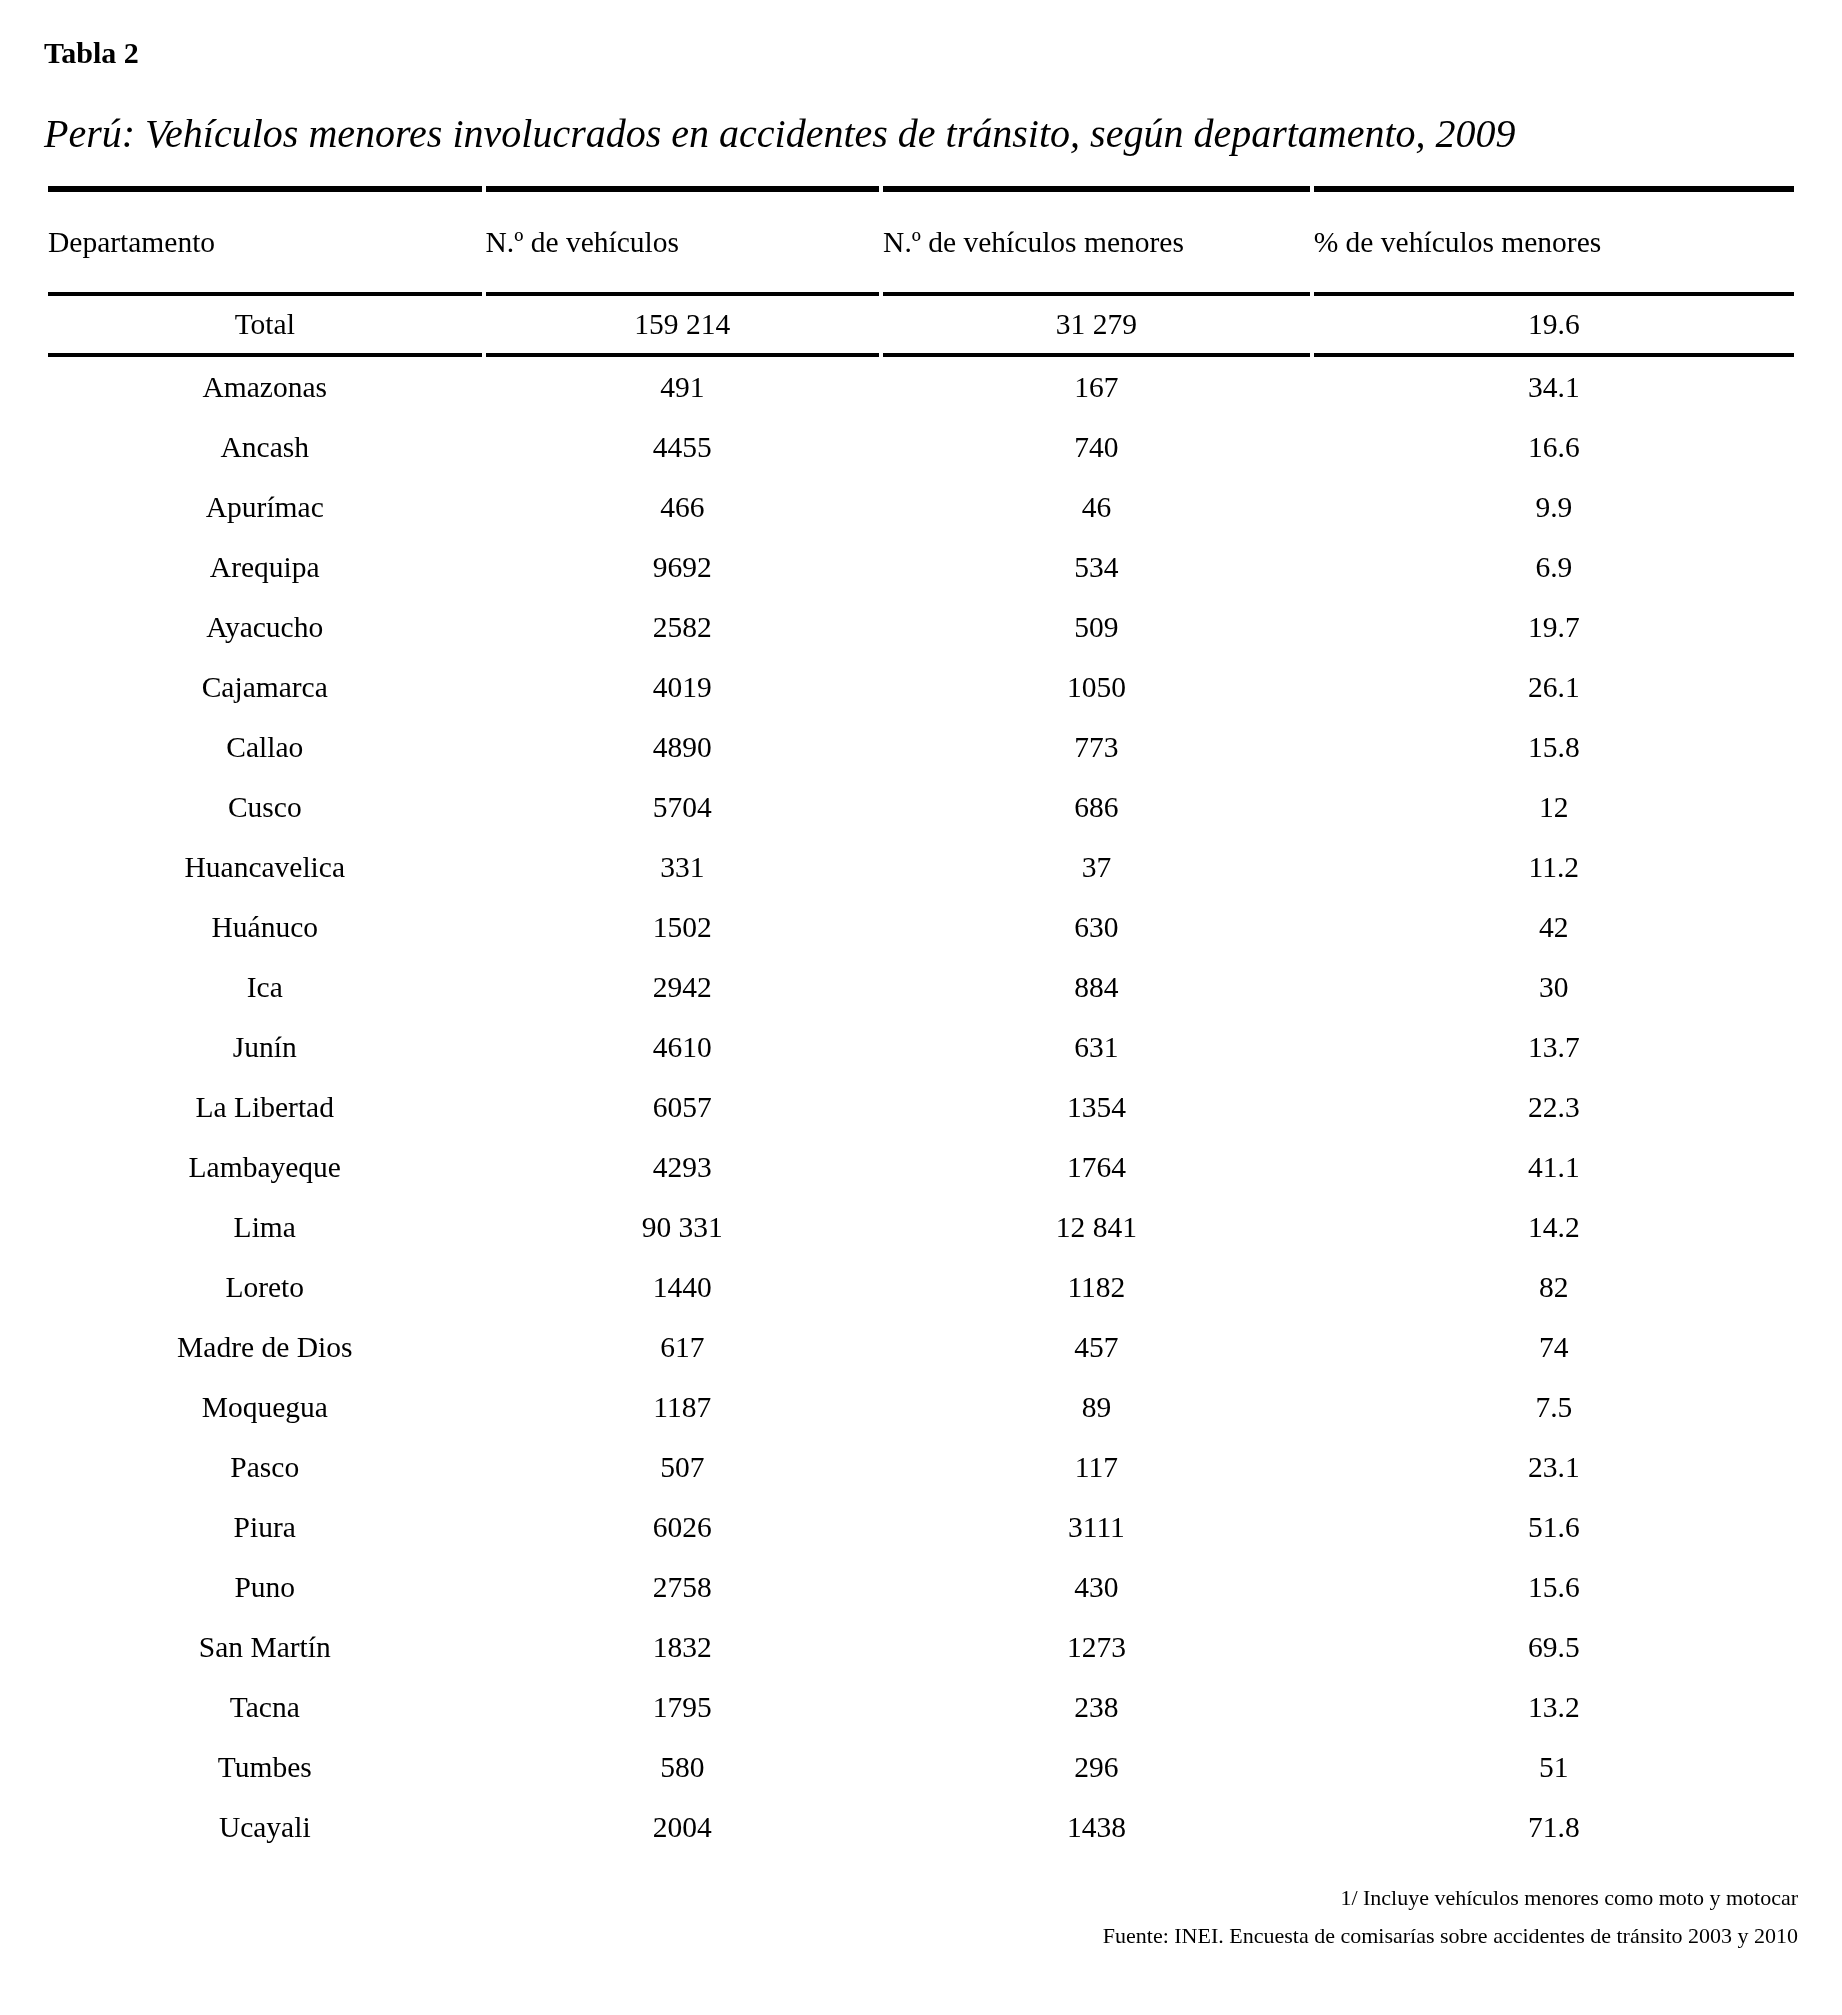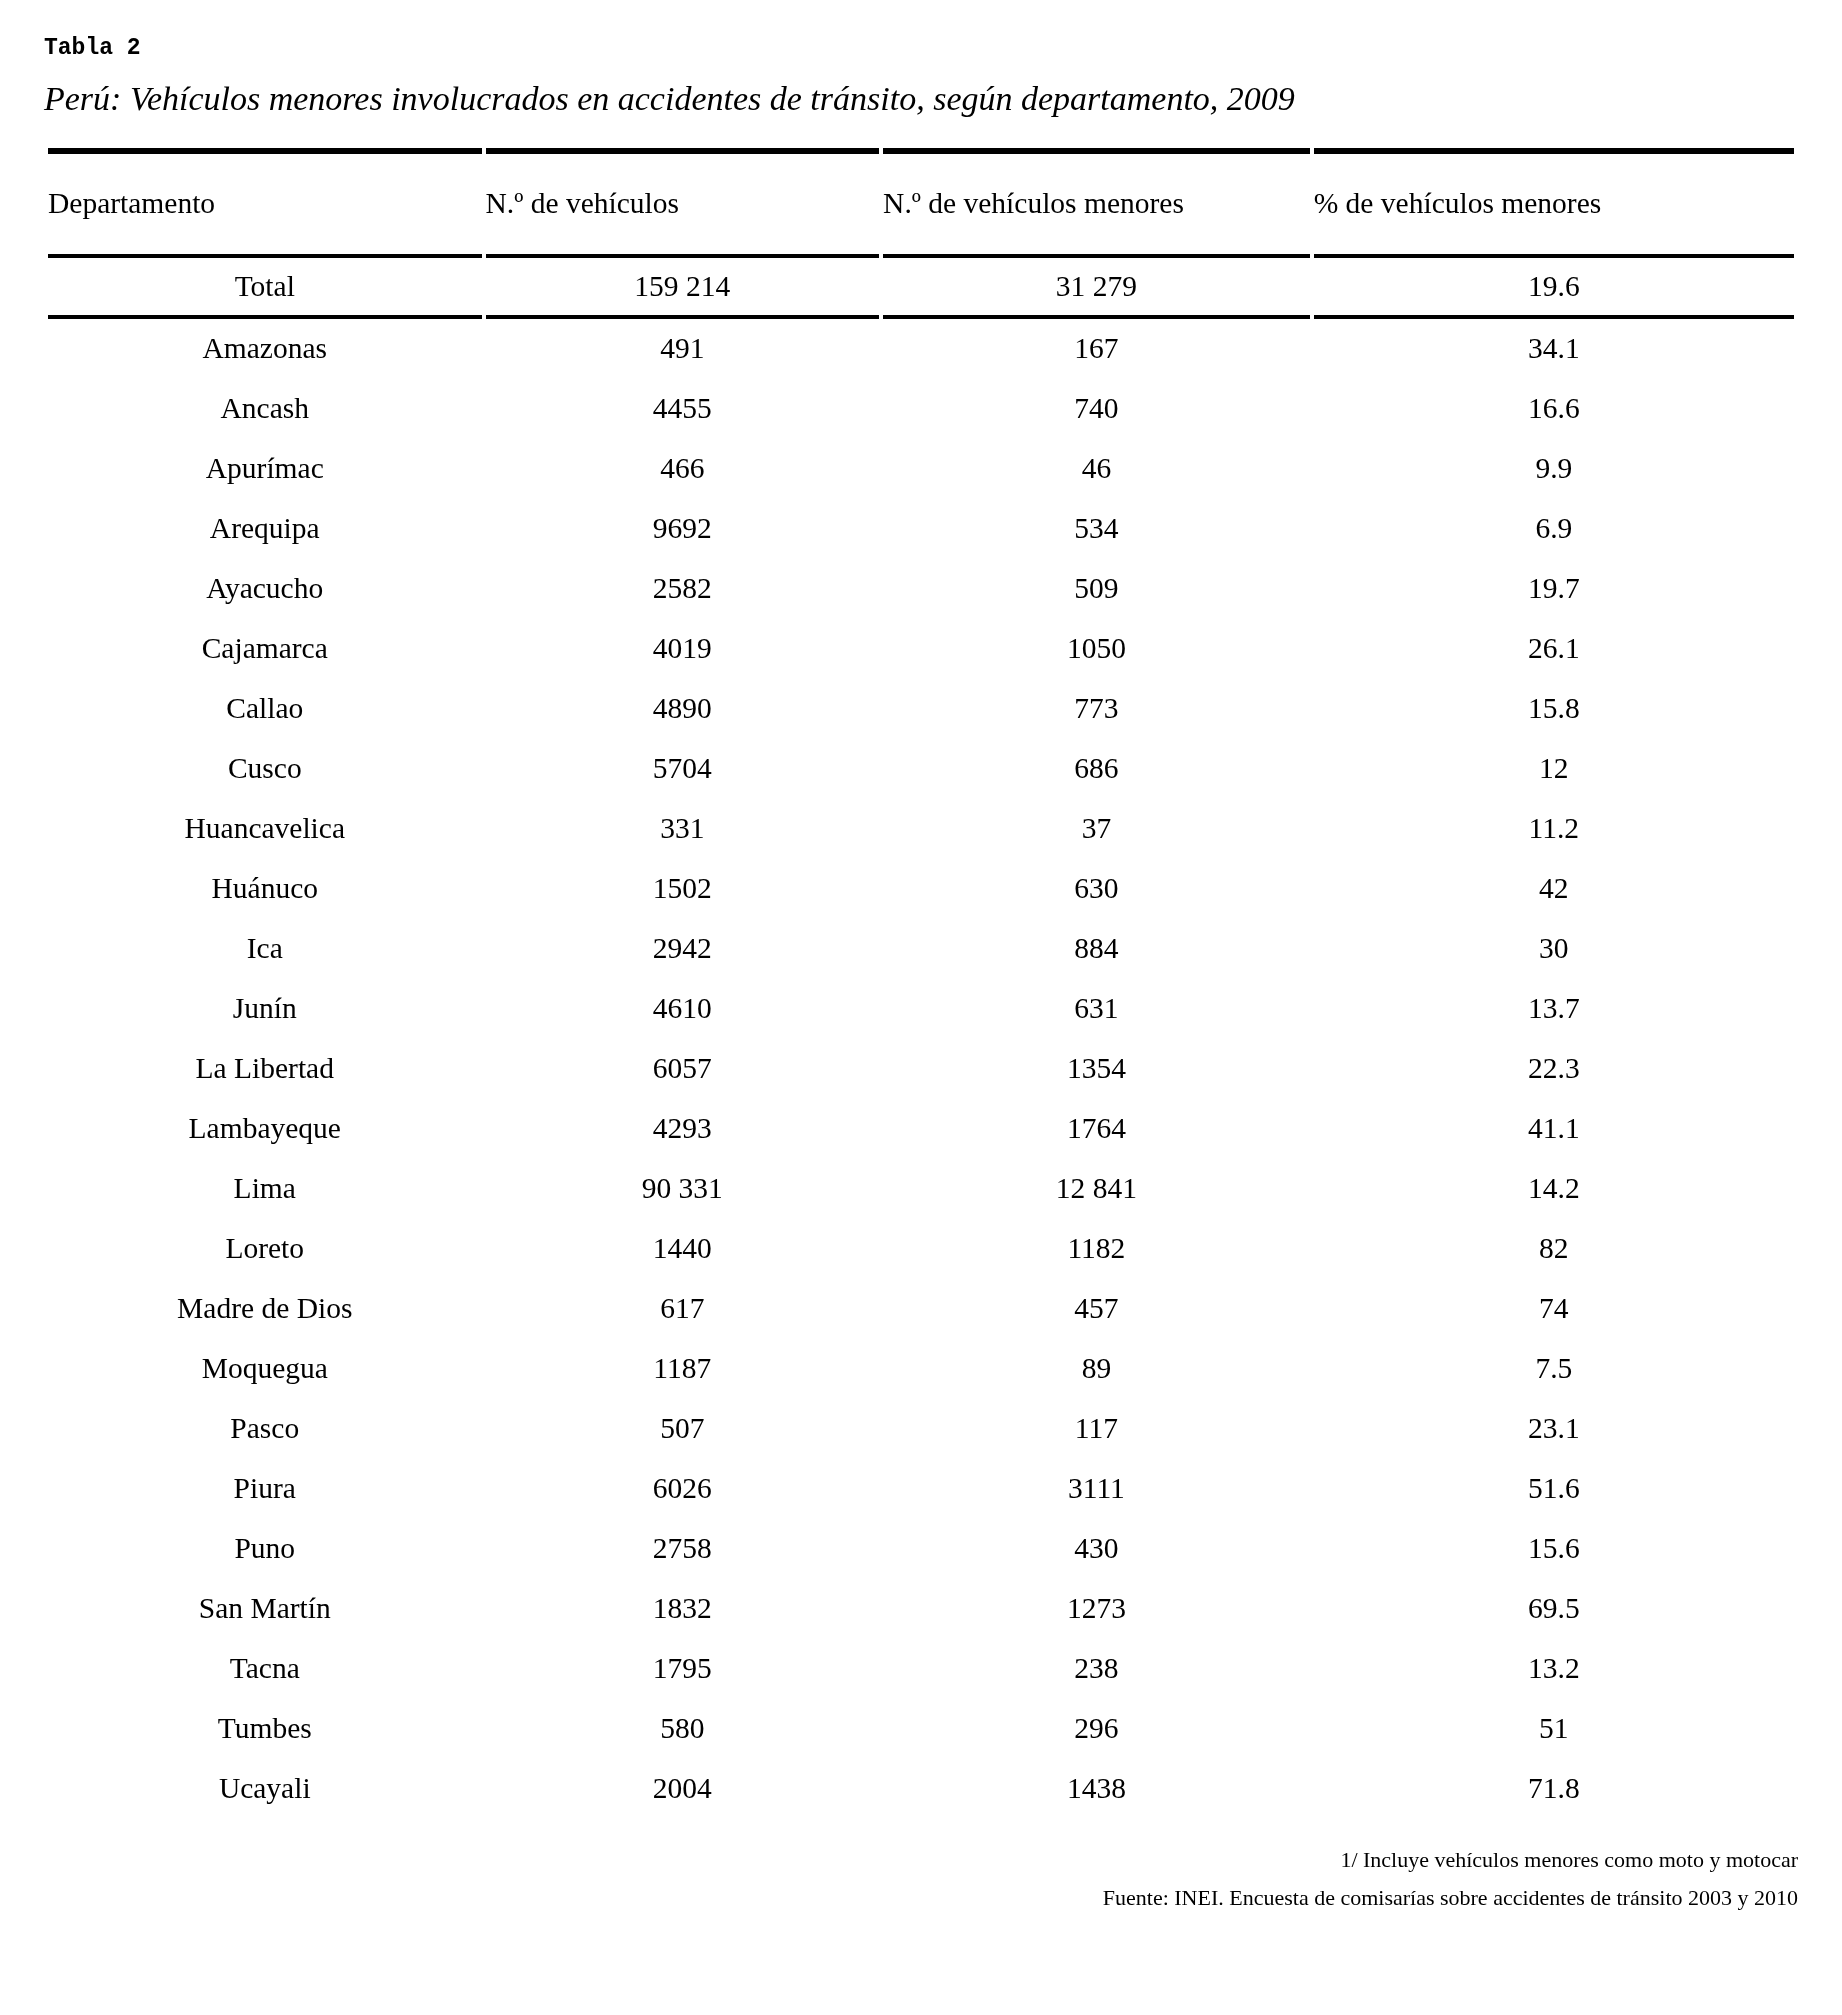--- a/index.html
+++ b/index.html
@@ -12,31 +12,30 @@
     color: #000000;
   }
   .page {
     box-sizing: border-box;
     width: 1842px;
     height: 2016px;
     padding: 28px 44px 0 44px;
     overflow: hidden;
   }
   .table-label {
-    font-size: 23px;
+    font-size: 30px;
     font-weight: bold;
     line-height: 1.2;
     margin-top: 7.4px;
-    font-family: Liberation Mono, monospace;
   }
   .table-title {
-    font-size: 34px;
+    font-size: 40px;
     font-style: italic;
     line-height: 1.2;
-    margin-top: 16px;
+    margin-top: 39px;
   }
   table.data-table {
     width: 100%;
     margin-top: 28px;
     border-collapse: separate;
     border-spacing: 4.6px 0;
     table-layout: fixed;
   }
   table.data-table th {
     height: 100px;

